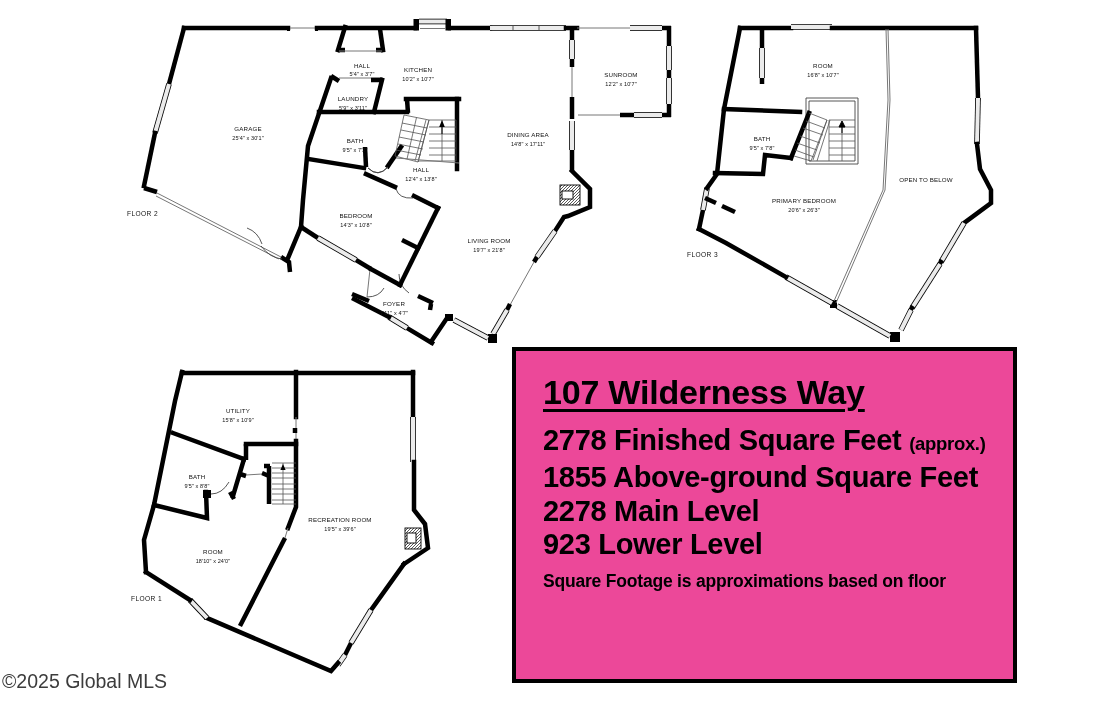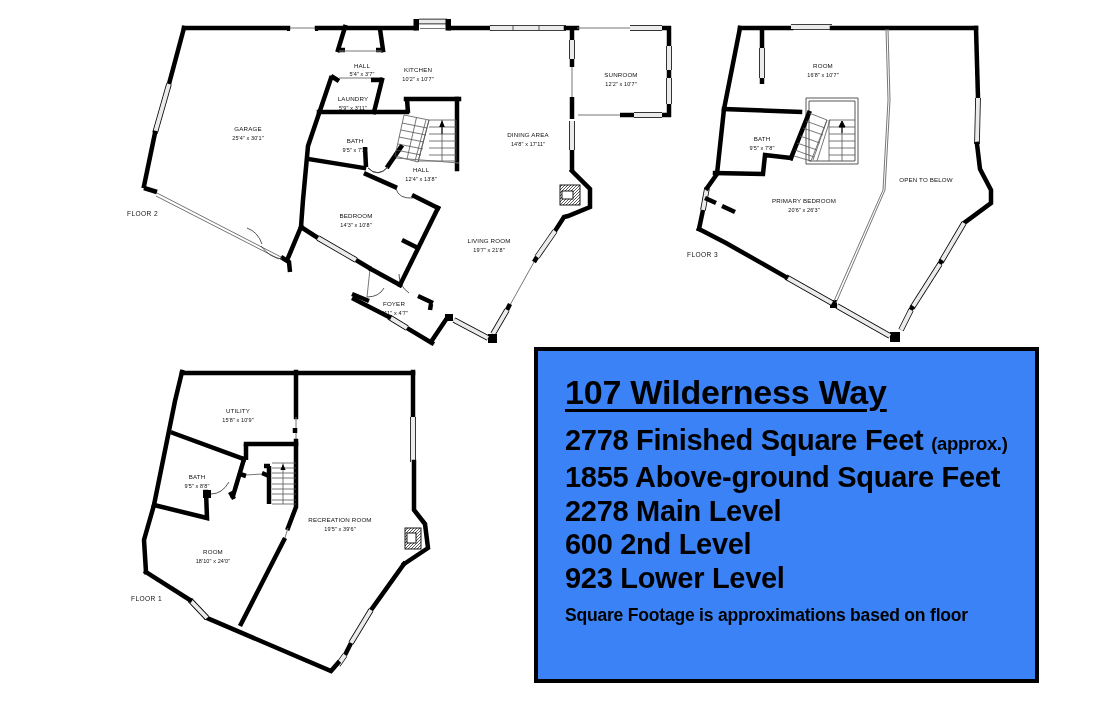--- a/index.html
+++ b/index.html
@@ -8,21 +8,21 @@
 .w{stroke:#000;stroke-width:4.5;fill:none;stroke-linecap:square;stroke-linejoin:miter}
 .w2{stroke:#000;stroke-width:4.5;fill:none;stroke-linecap:butt}
 .wb{stroke:#000;stroke-width:5.6;fill:none;stroke-linecap:butt}
 .ww{stroke:#ebebeb;stroke-width:4;fill:none;stroke-linecap:butt}
 .tn{stroke:#777;stroke-width:1;fill:none}
 .tk{stroke:#444;stroke-width:0.9;fill:none}
 .st{stroke:#555;stroke-width:0.8;fill:none}
 .lbl{font:6.2px "Liberation Sans",sans-serif;letter-spacing:.15px;fill:#111;text-anchor:middle}
 .dim{font:5.5px "Liberation Sans",sans-serif;letter-spacing:.1px;fill:#111;text-anchor:middle}
 .flr{font:6.6px "Liberation Sans",sans-serif;letter-spacing:.4px;fill:#111}
-#infobox{position:absolute;left:534px;top:347px;width:497px;height:328px;border:4px solid #000;background:#3b82f6}
+#infobox{position:absolute;left:512px;top:347px;width:497px;height:328px;border:4px solid #000;background:#ec4899}
 #infobox .title{margin:22px 0 0 27px;font-size:34px;font-weight:bold;letter-spacing:-.2px;text-decoration:underline;text-decoration-thickness:3px;text-underline-offset:5px}
 #infobox .lines{margin:12px 0 0 27px;font-size:29px;font-weight:bold;line-height:33.8px;letter-spacing:-.3px;white-space:nowrap}
 #infobox .sm{font-size:18.5px}
 #infobox .foot{margin:9px 0 0 27px;font-size:17.5px;font-weight:bold;letter-spacing:-.2px}
 #wm{position:absolute;left:2px;top:670px;font-size:19.5px;color:#3c3c3c;letter-spacing:0}
 </style>
 </head>
 <body>
 <div id="page">
 <svg width="1101" height="714" viewBox="0 0 1101 714">
@@ -468,19 +468,19 @@
 
 <text class="flr" x="131" y="601">FLOOR 1</text>
 </svg>
 
 <div id="infobox">
 <div class="title">107 Wilderness Way</div>
 <div class="lines">
 <div>2778 Finished Square Feet <span class="sm">(approx.)</span></div>
 <div>1855 Above-ground Square Feet</div>
 <div>2278 Main Level</div>
-<div>600 2nd Level</div>
 <div>923 Lower Level</div>
 </div>
 <div class="foot">Square Footage is approximations based on floor</div>
 </div>
 
+<div id="wm">©2025 Global MLS</div>
 </div>
 
 </body></html>

